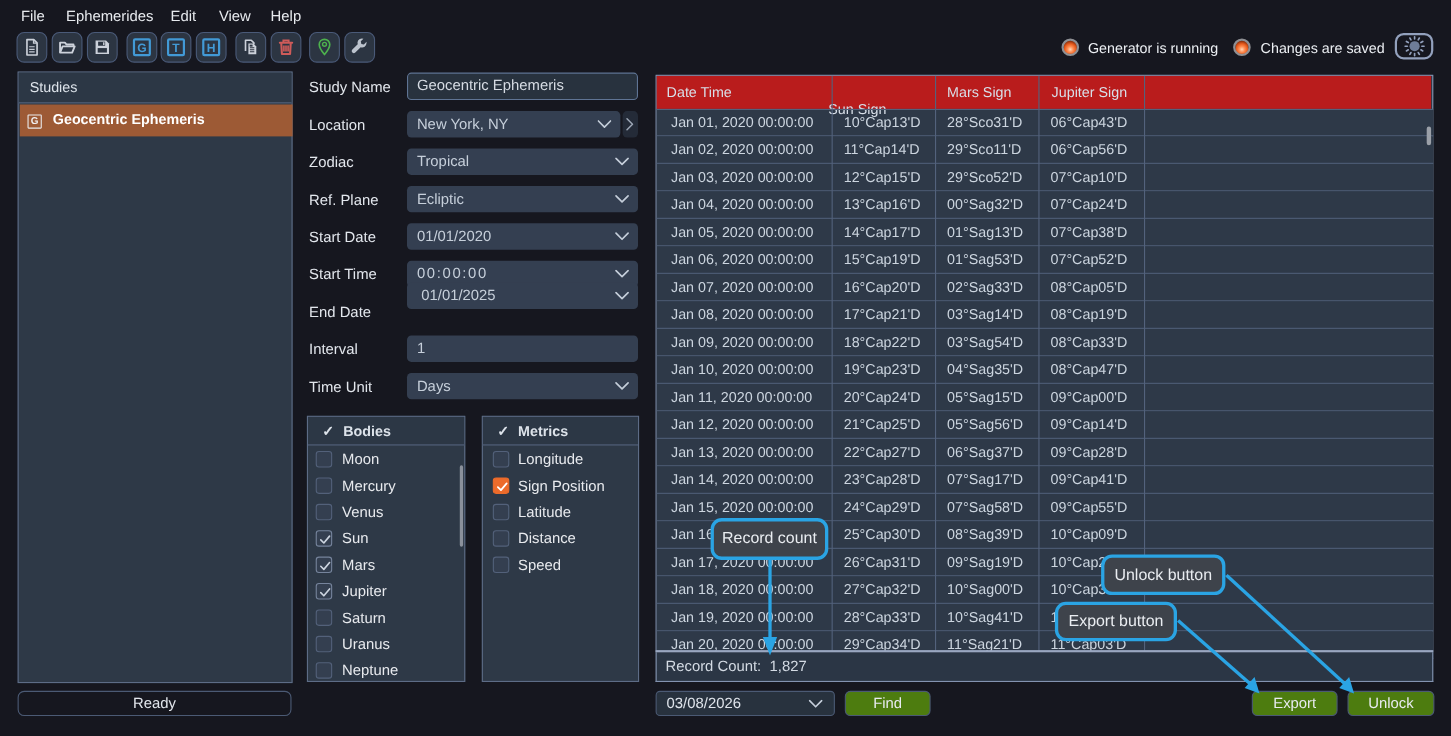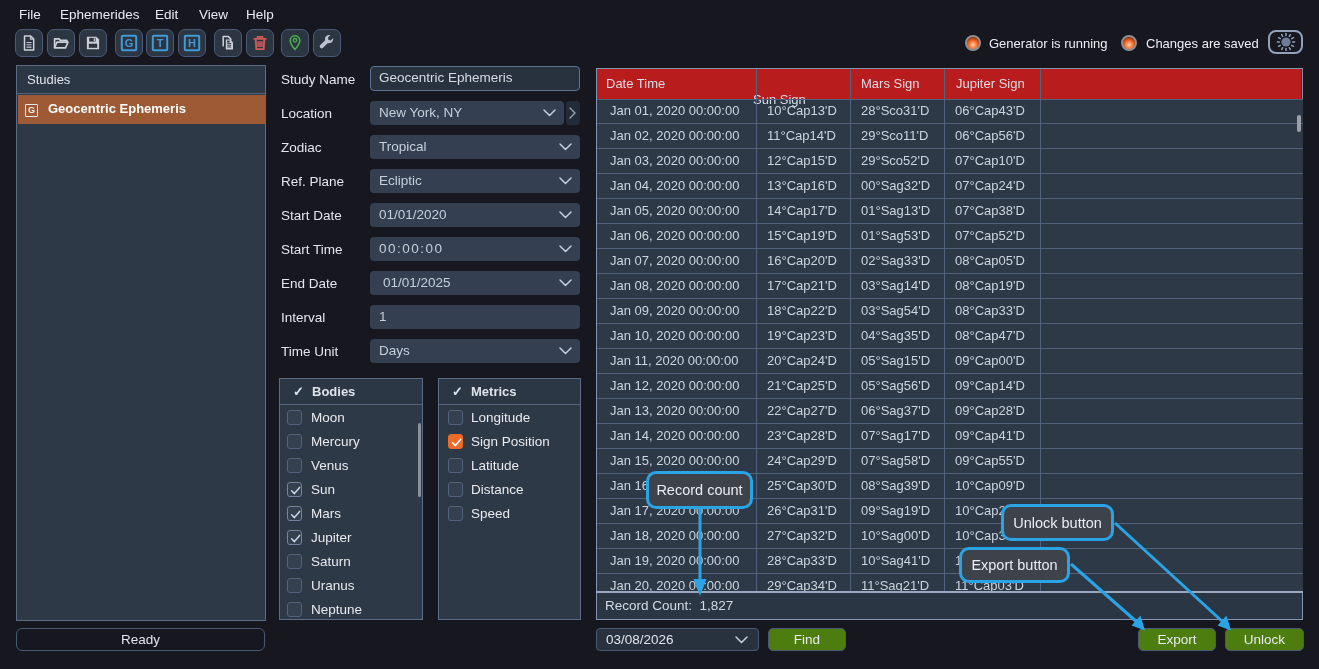--- a/index.html
+++ b/index.html
@@ -187,21 +187,21 @@
       </svg></div>
 <div class="drop" style="top:169px;">Ecliptic<svg width="13" height="8" viewBox="0 0 13 8">
         <polyline points="1,1 6.5,6.5 12,1" fill="none" stroke="#c5ceda" stroke-width="1.5" stroke-linecap="round" stroke-linejoin="round"></polyline>
       </svg></div>
 <div class="drop" style="top:203px;">01/01/2020<svg width="13" height="8" viewBox="0 0 13 8">
         <polyline points="1,1 6.5,6.5 12,1" fill="none" stroke="#c5ceda" stroke-width="1.5" stroke-linecap="round" stroke-linejoin="round"></polyline>
       </svg></div>
 <div class="drop" style="top:237px; letter-spacing:1.5px;">00:00:00<svg width="13" height="8" viewBox="0 0 13 8">
         <polyline points="1,1 6.5,6.5 12,1" fill="none" stroke="#c5ceda" stroke-width="1.5" stroke-linecap="round" stroke-linejoin="round"></polyline>
       </svg></div>
-<div class="drop" style="top:271px;padding-left:13px;">01/01/2025<svg width="13" height="8" viewBox="0 0 13 8">
+<div class="drop" style="top:257px;padding-left:13px;">01/01/2025<svg width="13" height="8" viewBox="0 0 13 8">
         <polyline points="1,1 6.5,6.5 12,1" fill="none" stroke="#c5ceda" stroke-width="1.5" stroke-linecap="round" stroke-linejoin="round"></polyline>
       </svg></div>
 <div class="drop" style="top:305px;">1</div>
 <div class="drop" style="top:339px;">Days<svg width="13" height="8" viewBox="0 0 13 8">
         <polyline points="1,1 6.5,6.5 12,1" fill="none" stroke="#c5ceda" stroke-width="1.5" stroke-linecap="round" stroke-linejoin="round"></polyline>
       </svg></div>
 
 <div class="panel" style="left:279px; top:378px; width:144px; height:242px;">
   <div class="phead" style="height:26px; line-height:26px; font-weight:bold;">
     <span style="position:absolute; left:13px;">✓</span>

